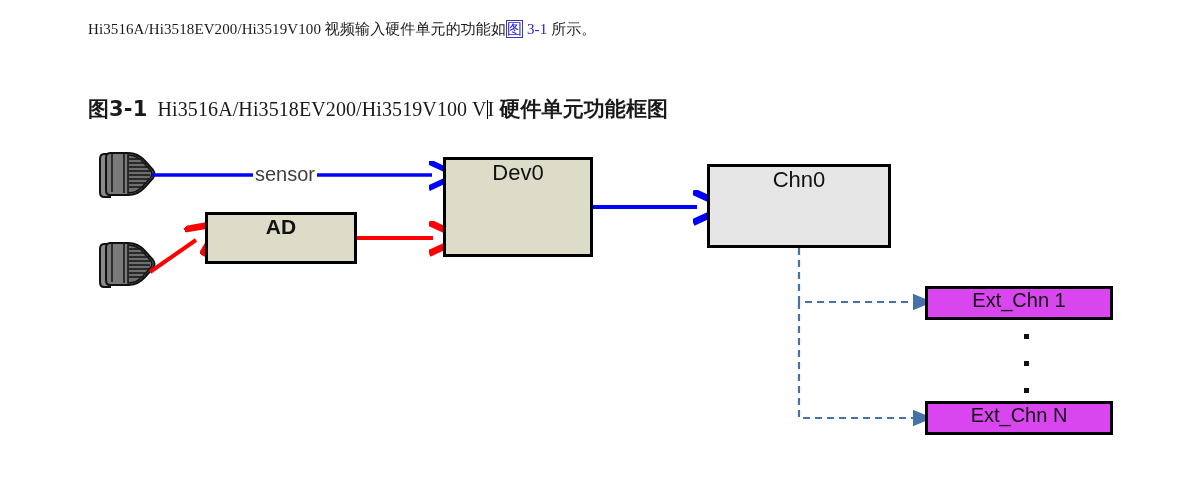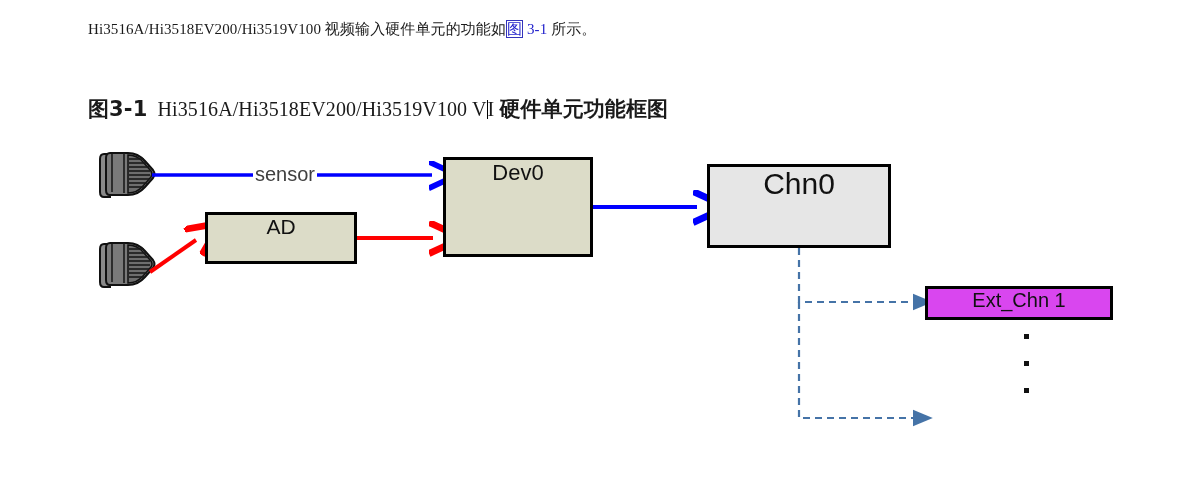--- a/index.html
+++ b/index.html
@@ -82,23 +82,23 @@
     display: flex;
     align-items: flex-start;
     justify-content: center;
     font-family: "Liberation Sans", sans-serif;
     color: #111111;
     z-index: 4;
   }
   .node-olive { background: #dcdcc8; }
   .node-gray  { background: #d946ef; }
 
-  #node-ad   { left: 205px; top: 212px; width: 152px; height: 52px; font-size: 21px; }
+  #node-ad   { left: 205px; top: 212px; width: 152px; height: 52px; font-size: 21px; font-weight: bold; }
   #node-dev0 { left: 443px; top: 157px; width: 150px; height: 100px; font-size: 22px; }
-  #node-chn0 { left: 707px; top: 164px; width: 184px; height: 84px; font-size: 30px; background: #e6e6e6; }
+  #node-chn0 { left: 707px; top: 164px; width: 184px; height: 84px; font-size: 22px; background: #e6e6e6; }
   #node-ext1 { left: 925px; top: 286px; width: 188px; height: 34px; font-size: 20px; }
   #node-extn { left: 925px; top: 401px; width: 188px; height: 34px; font-size: 20px; }
 
   
   #label-sensor {
     position: absolute;
     left: 253px;
     top: 163px;
     font-family: "Liberation Sans", sans-serif;
     font-size: 20px;
@@ -209,20 +209,23 @@
   </div>
 
   <div class="node node-gray" id="node-chn0">
     <span>Chn0</span>
   </div>
 
   <div class="node node-gray" id="node-ext1">
     <span>Ext_Chn 1</span>
   </div>
 
+  <div class="node node-gray" id="node-extn">
+    <span>Ext_Chn N</span>
+  </div>
 
   <div id="label-sensor">sensor</div>
 
   <div class="dot" id="dot-1"></div>
   <div class="dot" id="dot-2"></div>
   <div class="dot" id="dot-3"></div>
 
 </div>
 
 </body></html>

